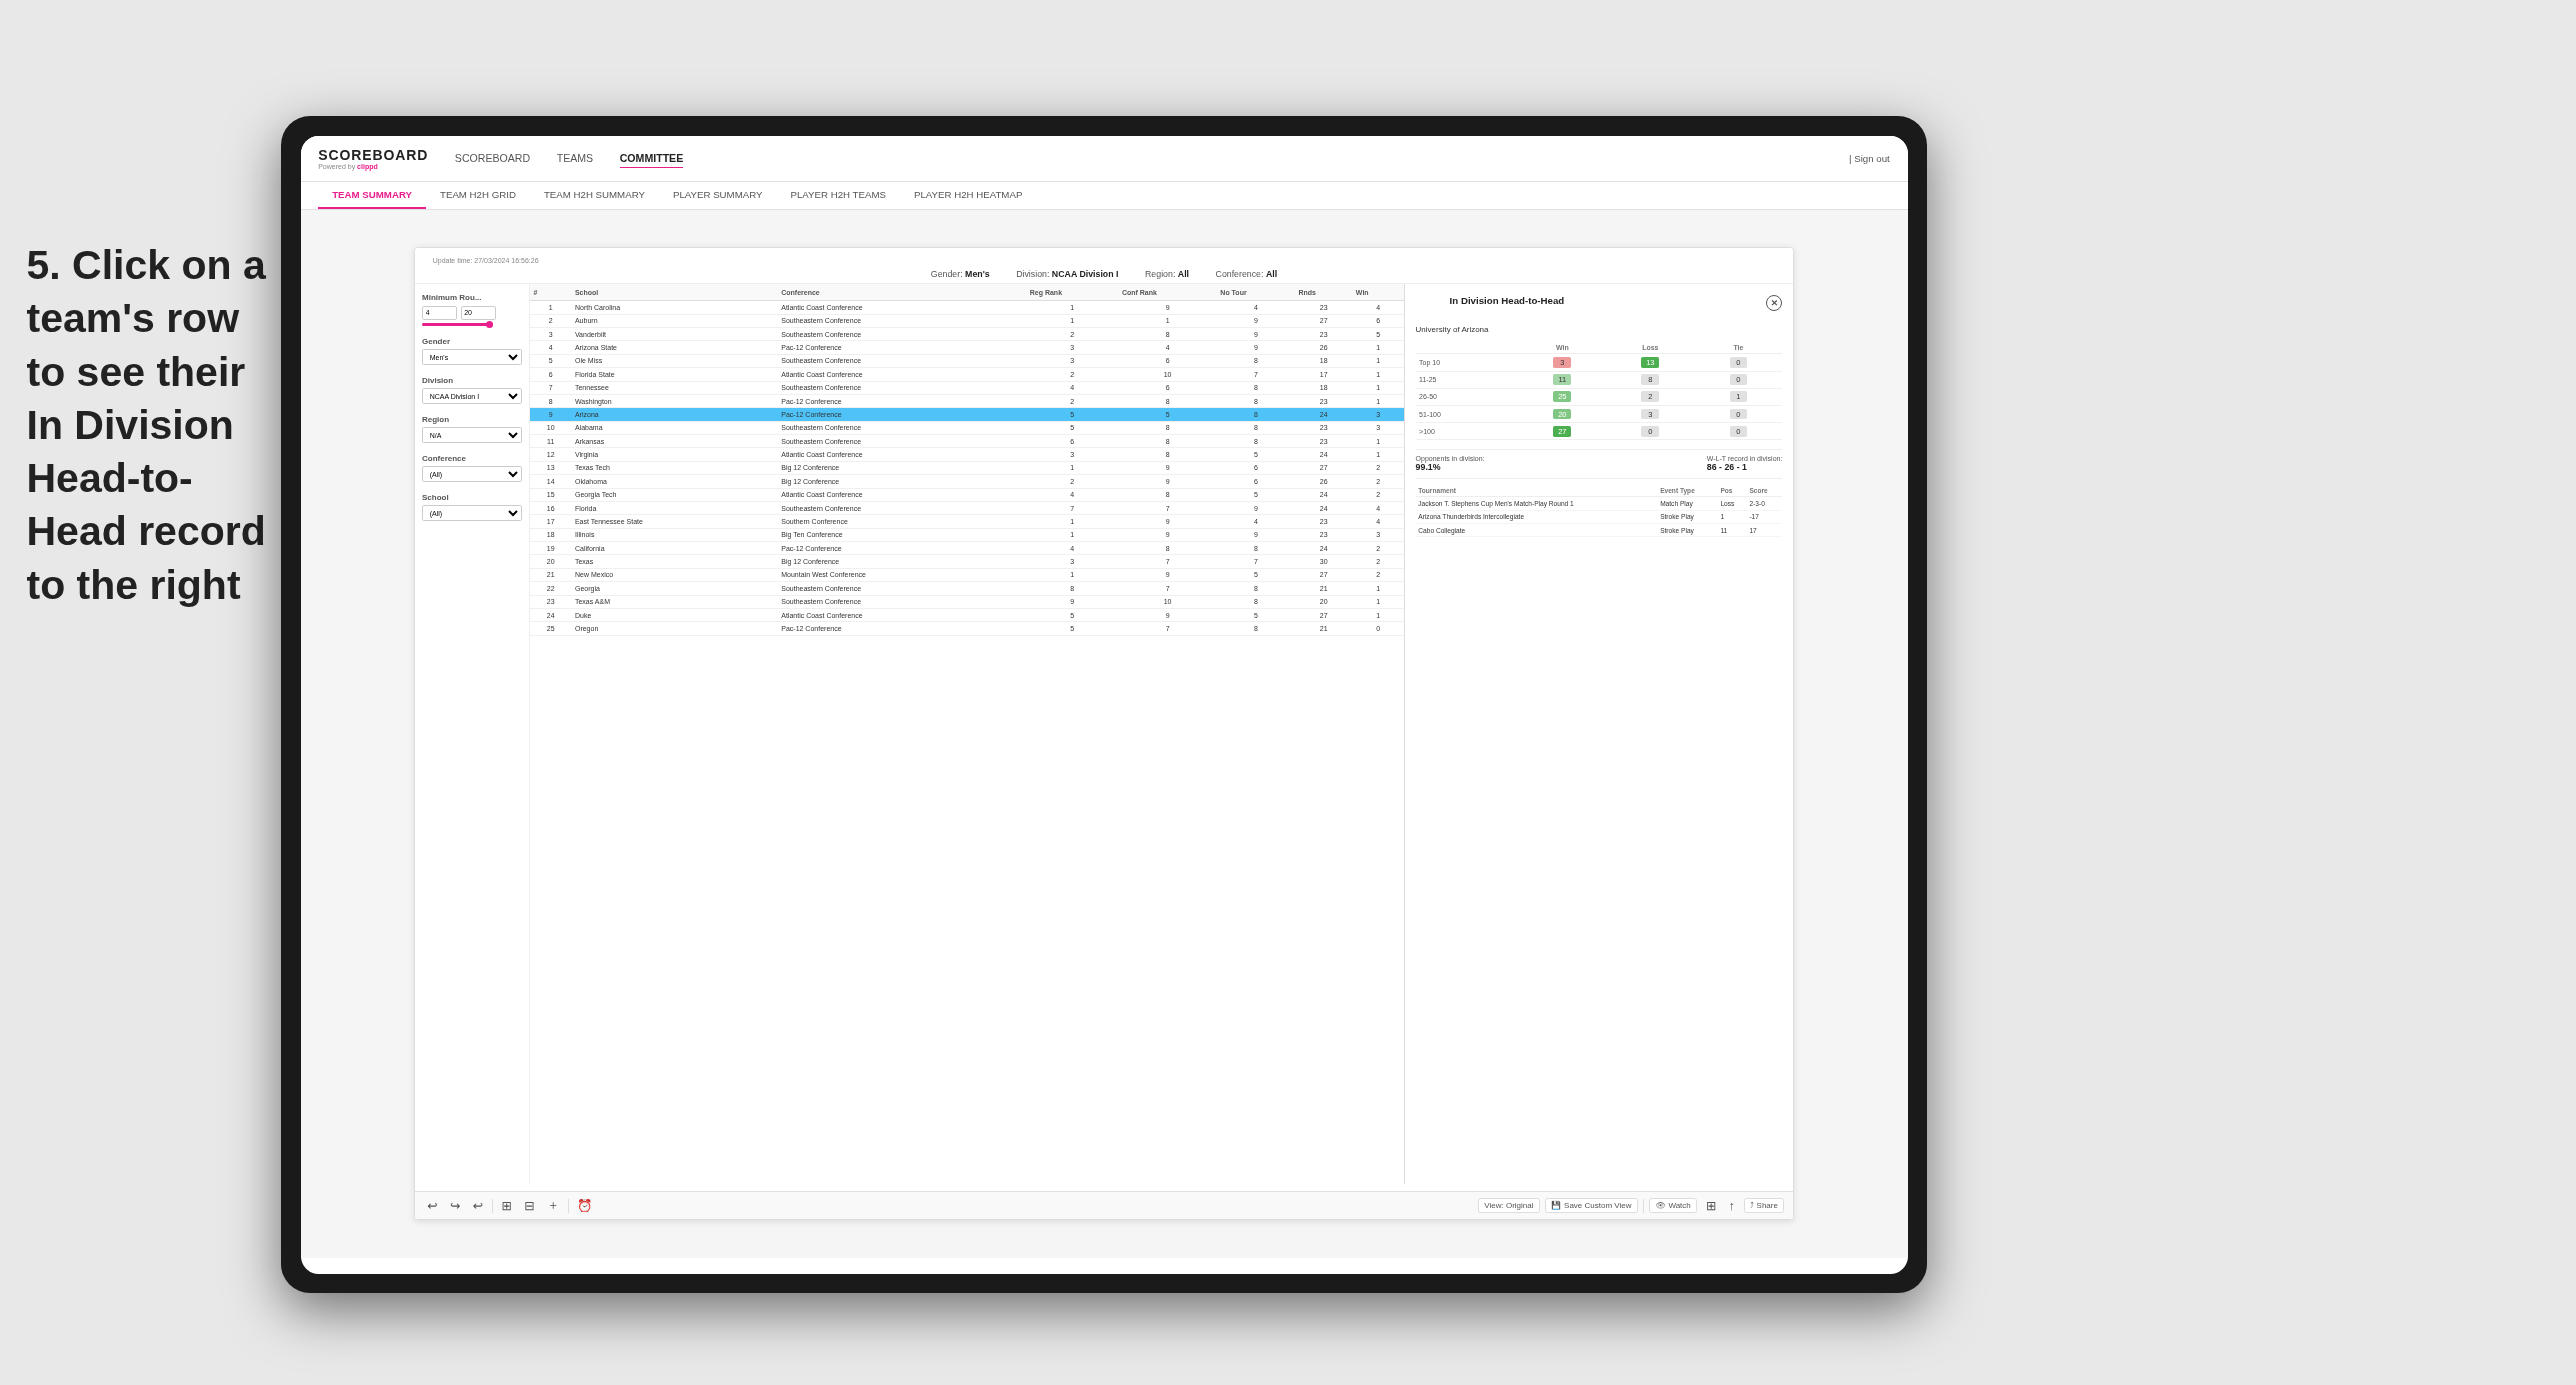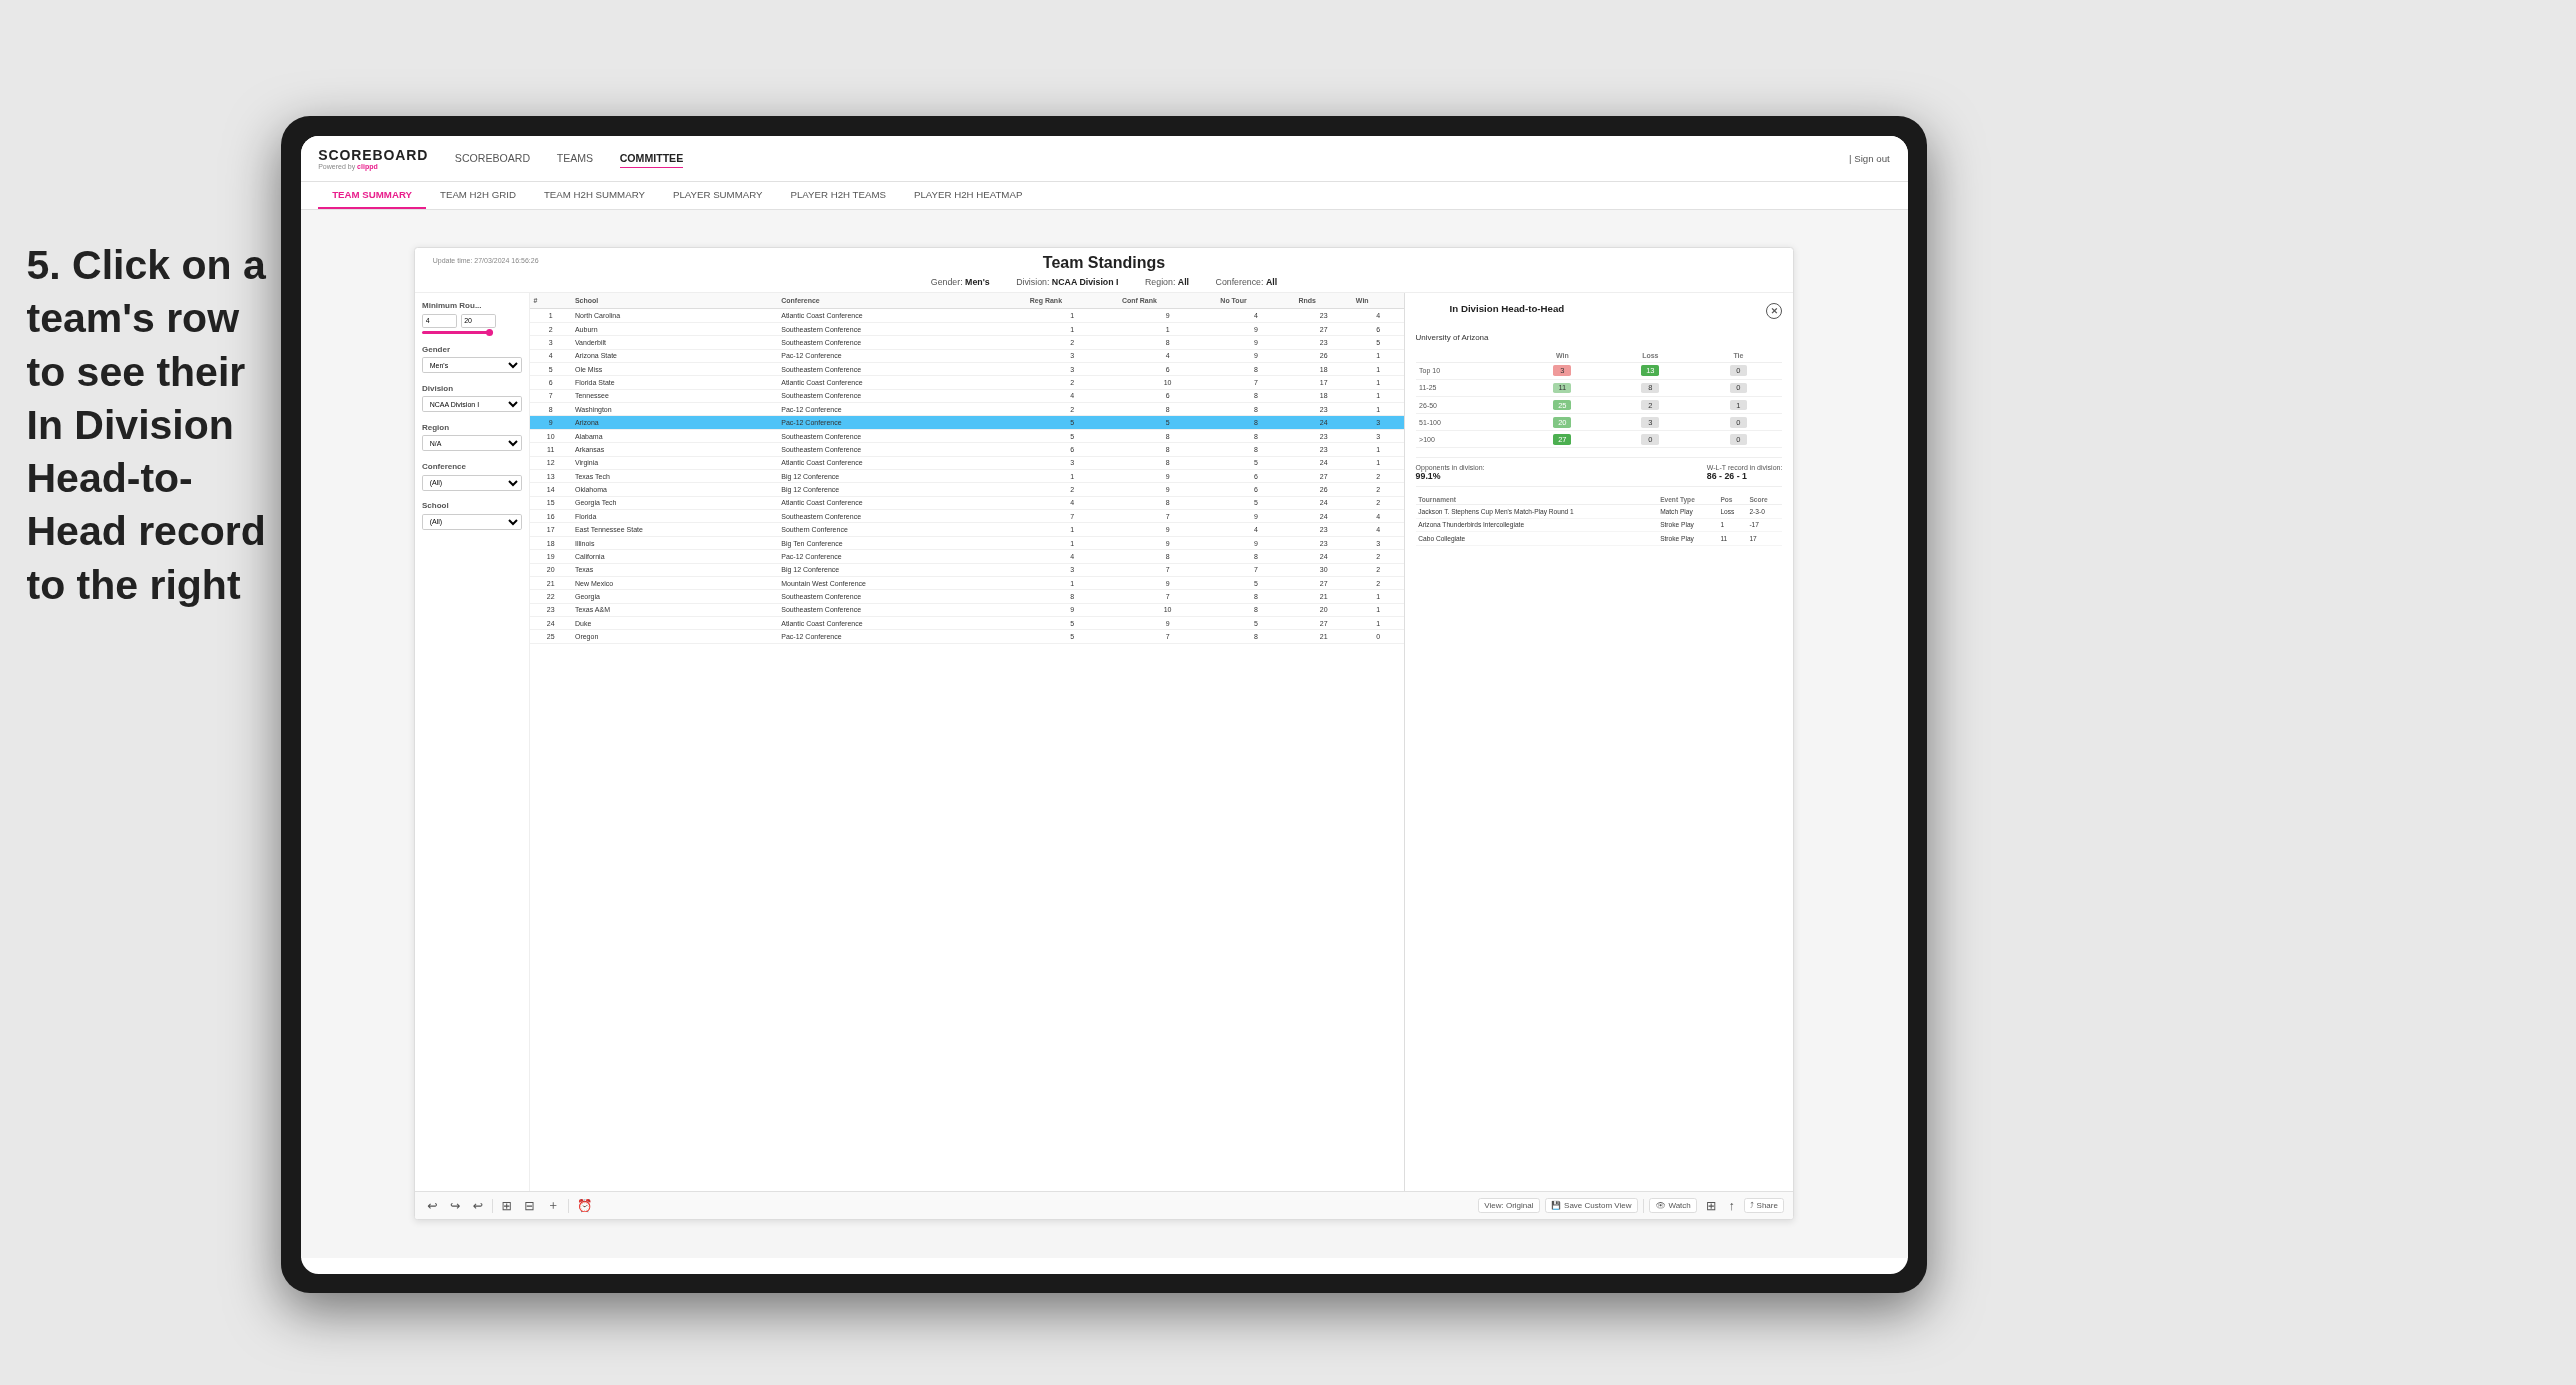--- a/index.html
+++ b/index.html
@@ -573,21 +573,20 @@
     </div>
 
     <div class="main-content">
       <div class="scoreboard-panel">
 
         <div class="panel-header">
           <div class="update-time">
             <span>Update time:</span>
             <span>27/03/2024 16:56:26</span>
           </div>
-          <div class="panel-title">Team Standings</div>
           <div class="panel-filters">
             <span>
               <span>Gender:</span>
               <b>Men's</b>
             </span>
             <span>
               <span>Division:</span>
               <b>NCAA Division I</b>
             </span>
             <span>

